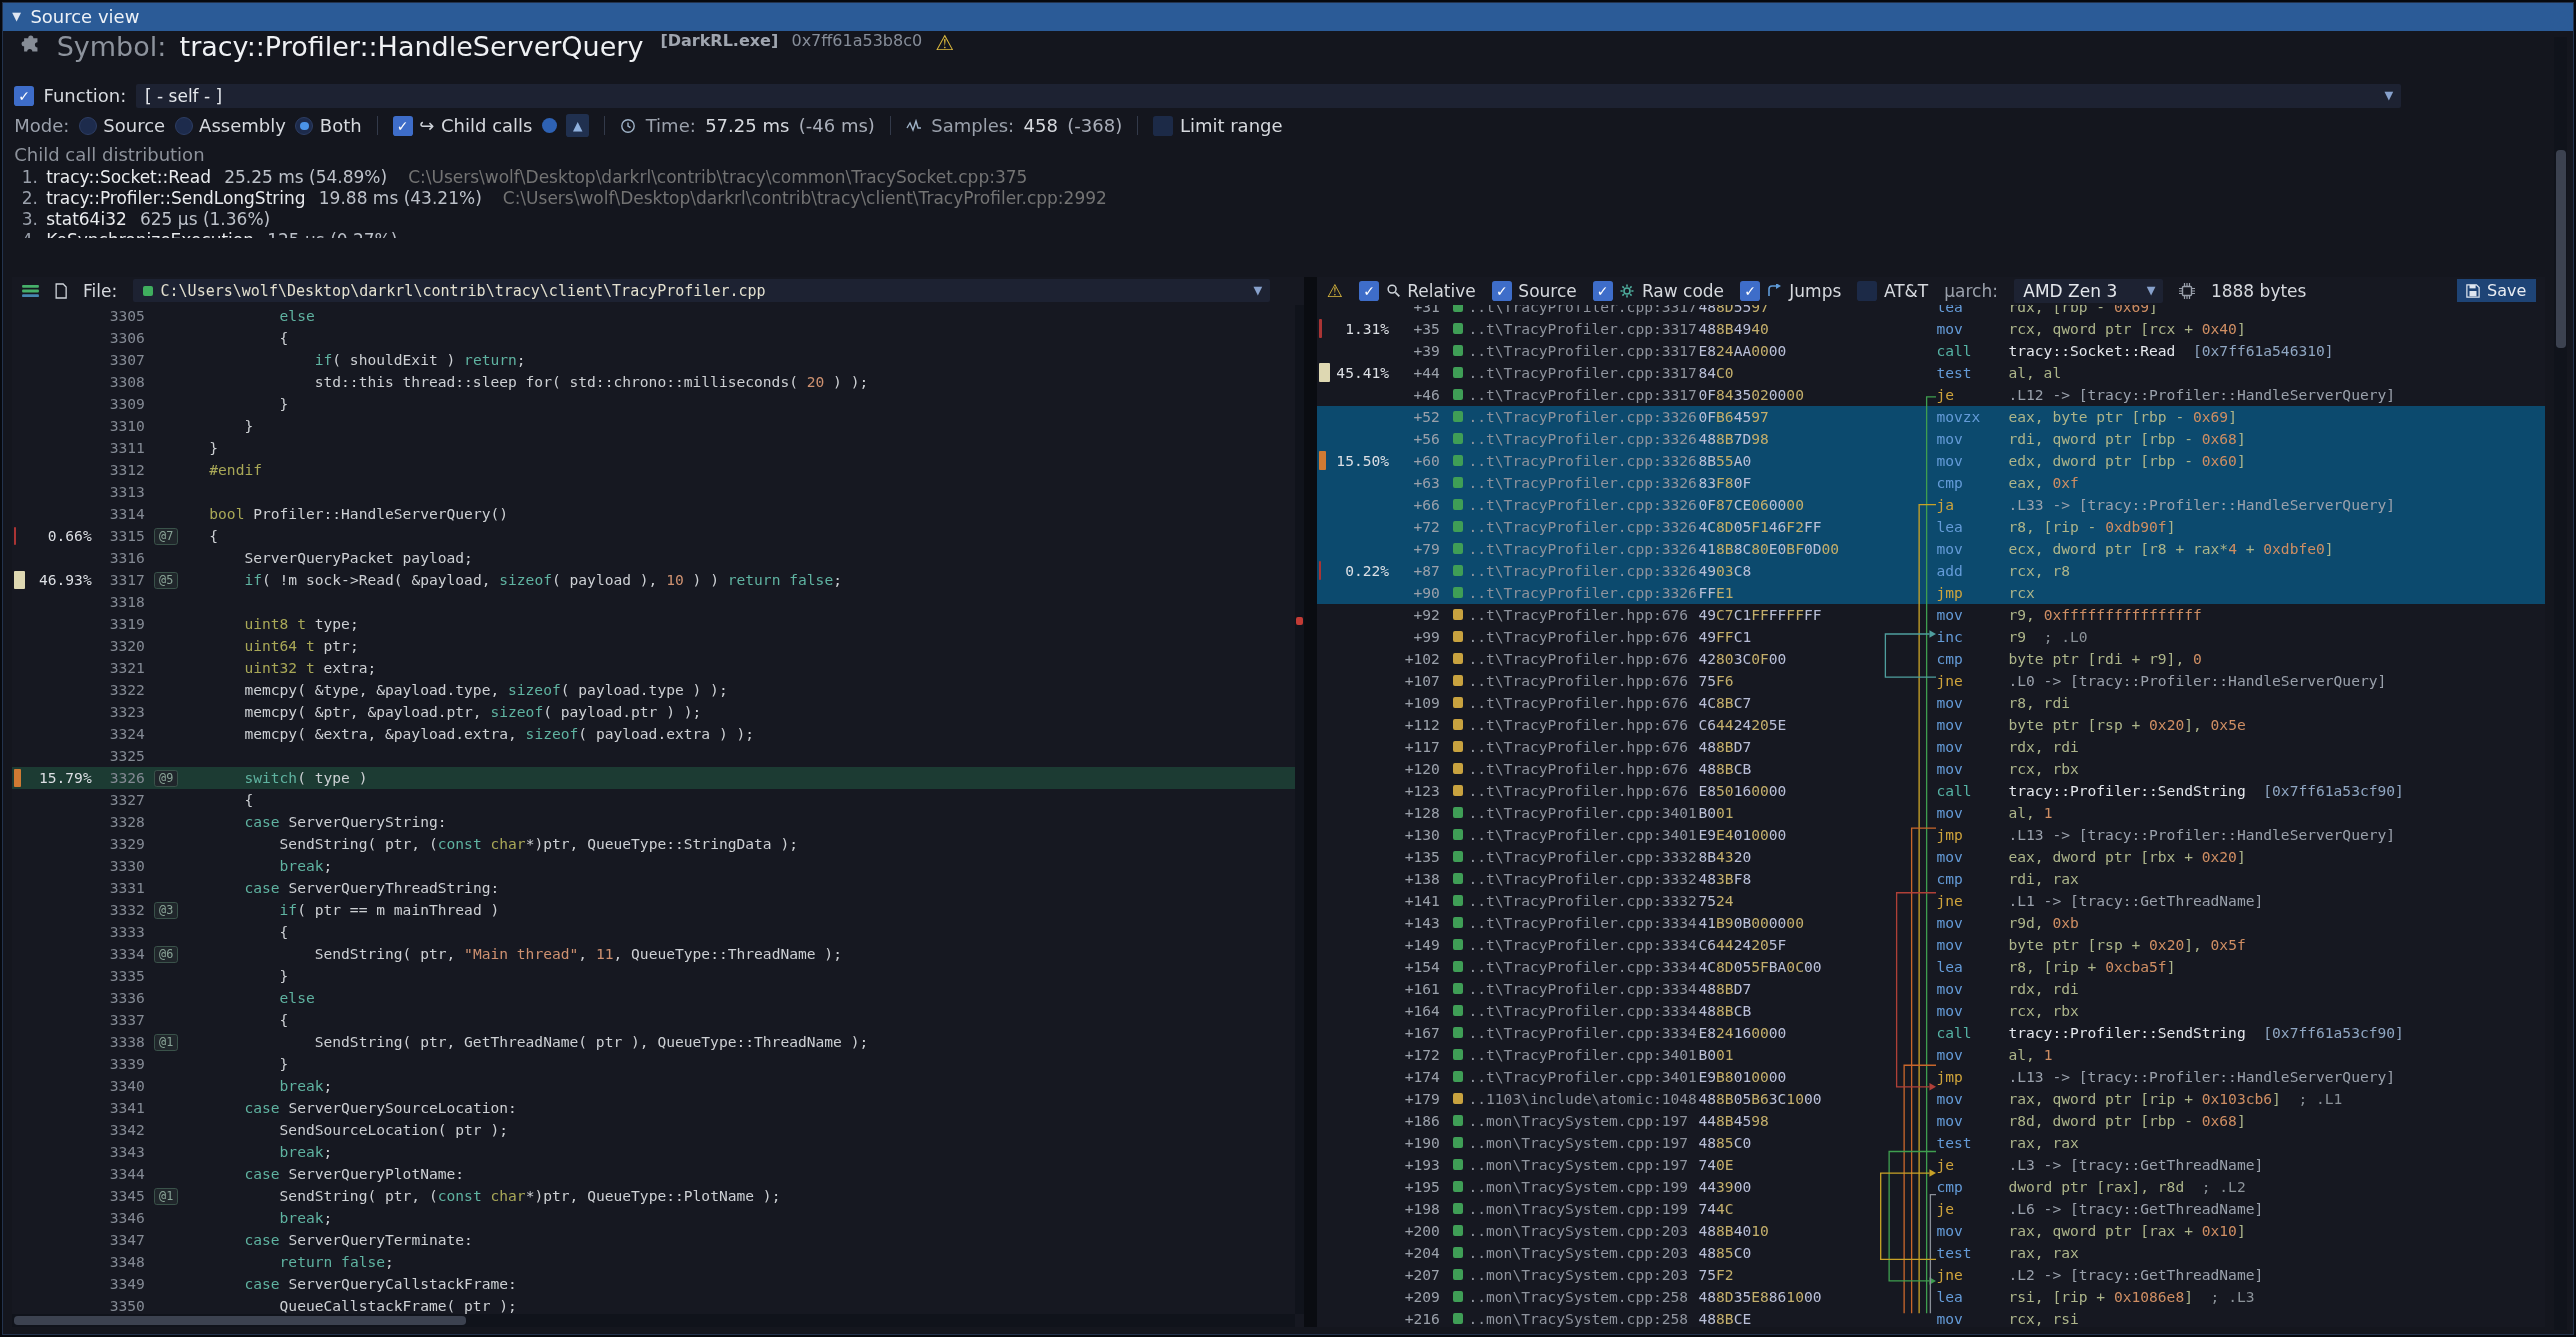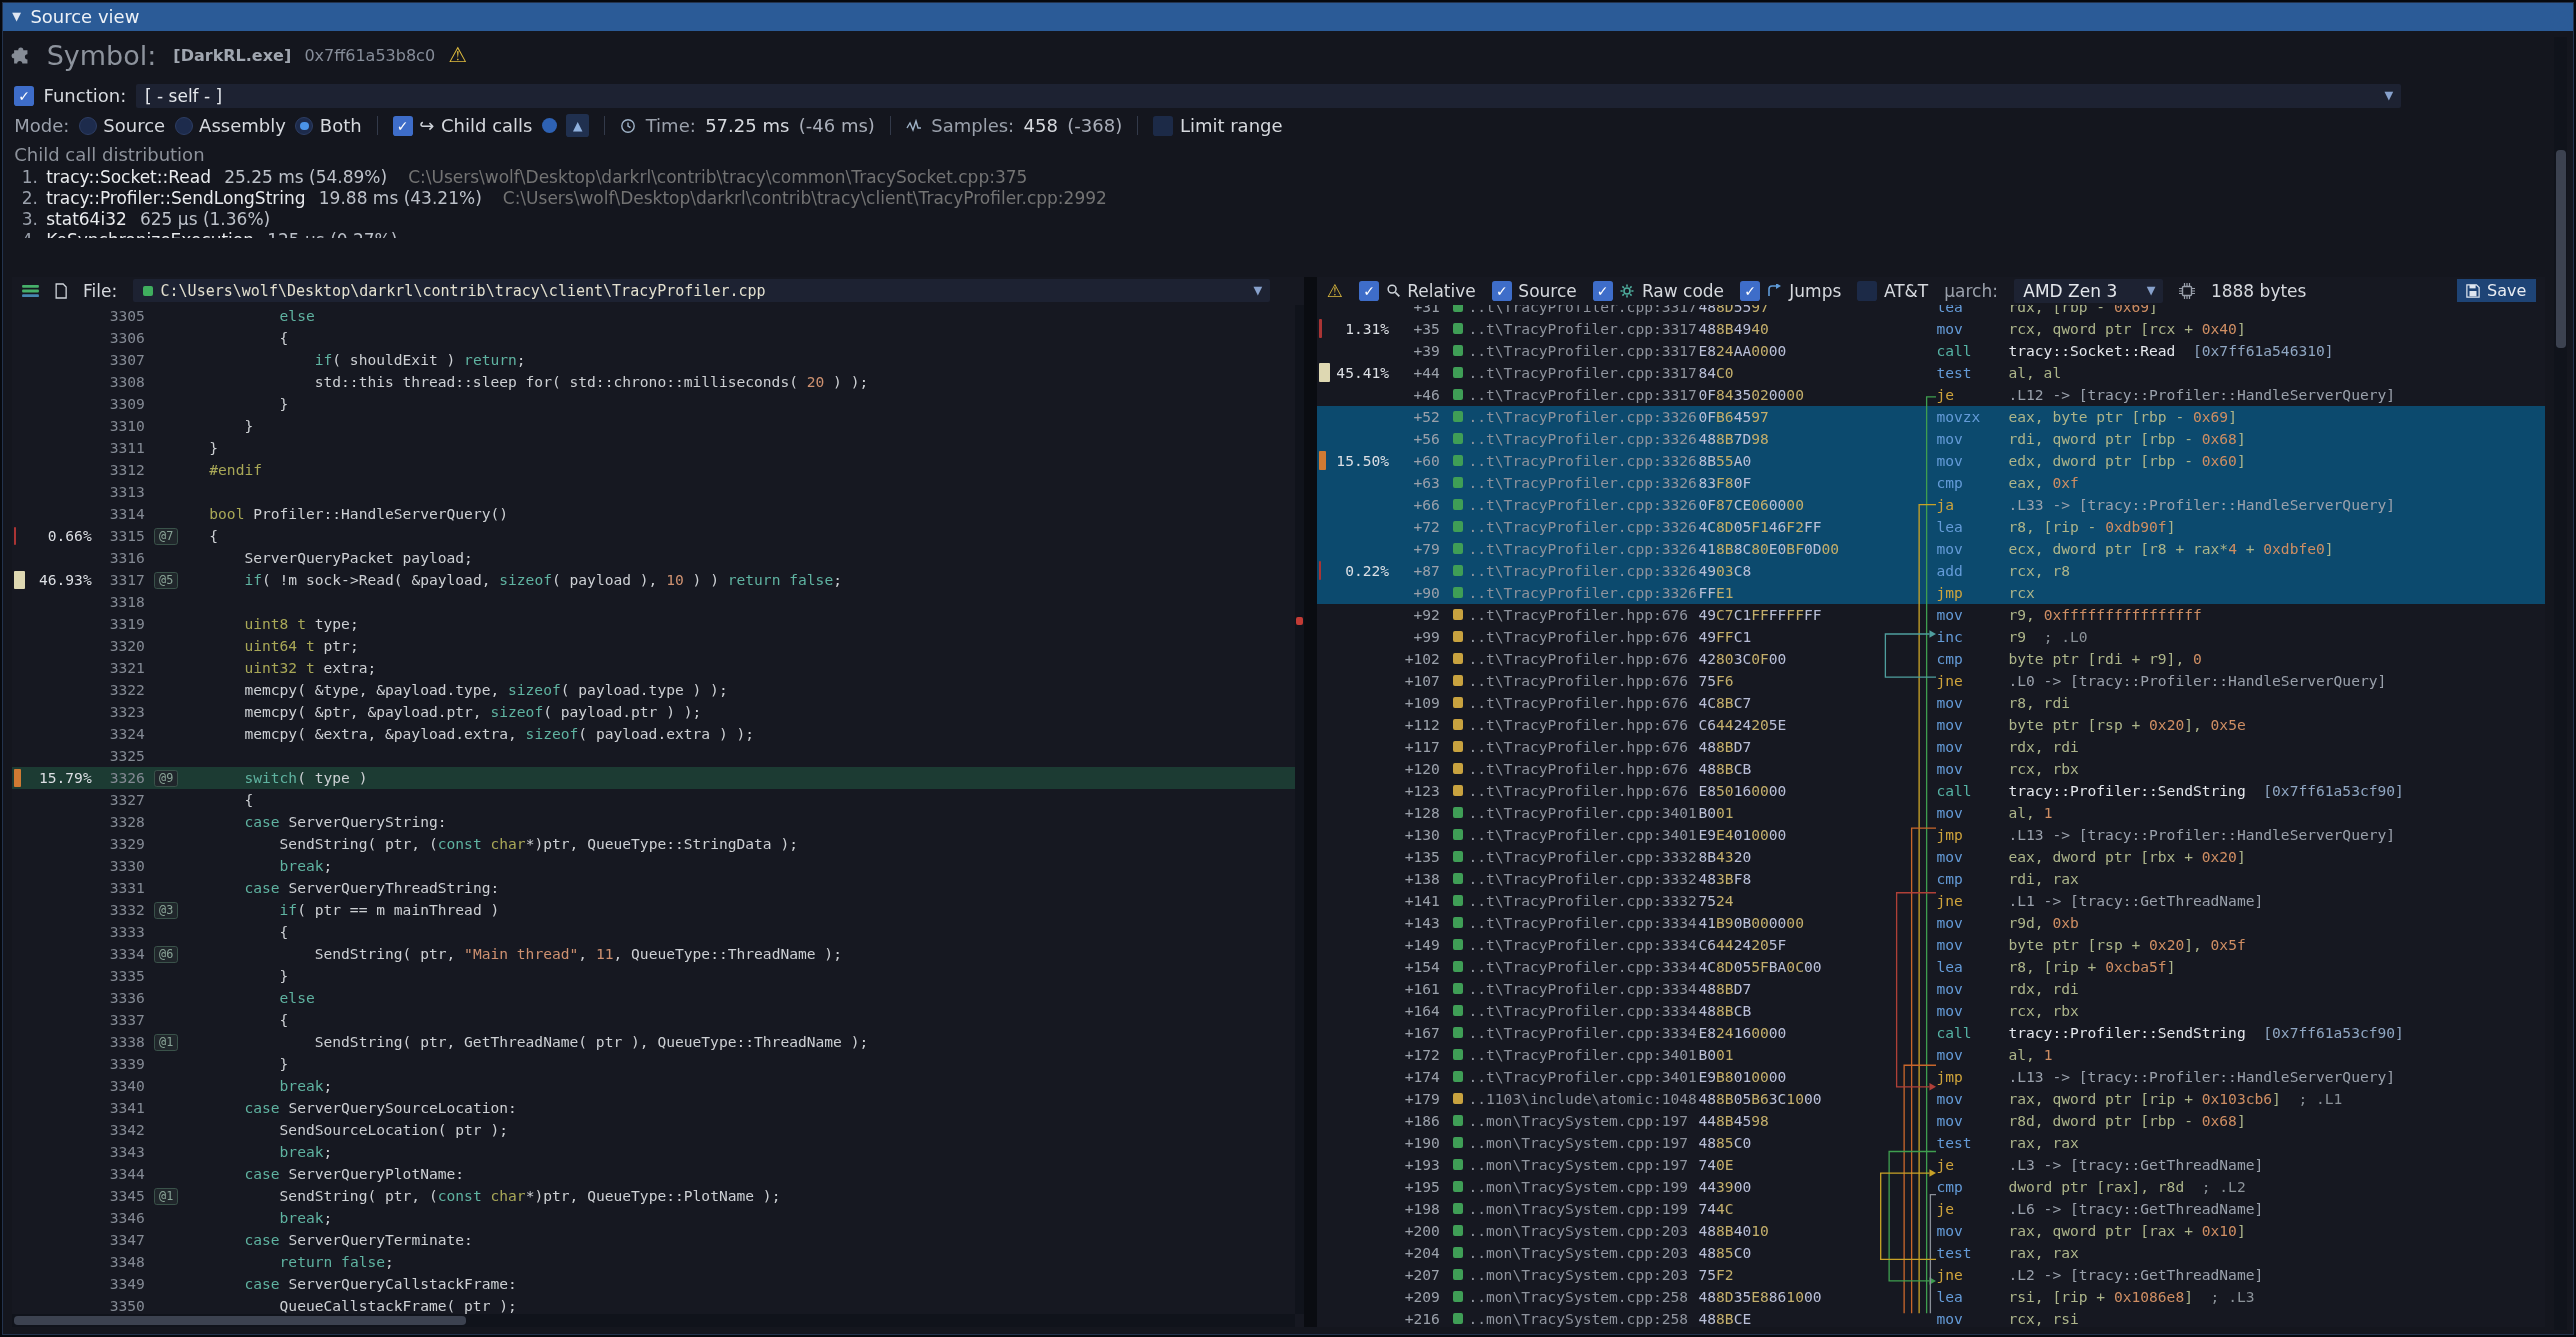--- a/index.html
+++ b/index.html
@@ -6,21 +6,21 @@
   html,body{width:2576px;height:1338px;background:#07090e;overflow:hidden;
     font-family:"DejaVu Sans",sans-serif;color:#d6d9de}
   .window{position:absolute;inset:1.9px;background:#14161e;border:0.9px solid #23334d}
 
   
   .titlebar{height:28px;background:#2b5b97;display:flex;align-items:center;padding:0 9.4px;gap:9.4px;
     color:#eef2f7;font-size:18px}
   .tri{font-size:11.3px;color:#dfe7f2}
 
   
-  .symrow{height:49px;display:flex;align-items:center;gap:13.2px;padding:0 6px}
+  .symrow{height:49px;display:flex;gap:13.2px;padding:0 16px}
   .symlabel{font-size:27px;color:#8d939d}
   .symname{font-size:27px;color:#eff1f4}
   .symmod{font-size:16px;color:#a0a6b0;font-weight:bold;margin-left:3.8px}
   .symaddr{font-size:16px;color:#868d99}
   .warn{color:#ddba3e;font-size:21px}
   .warn.small{font-size:18px}
 
   
   .fnrow{height:32px;display:flex;align-items:center;gap:9.4px;padding:0 11.3px;font-size:18px}
   .cb{width:20px;height:20px;border-radius:2.8px;background:#1c2a47;display:inline-flex;
@@ -123,20 +123,21 @@
   <div class="titlebar">
     <span class="tri">▼</span>
     <span>Source view</span>
   </div>
 
   <div class="symrow">
     <svg width="24.6" height="24.6" viewBox="0 0 24 24">
       <path d="M4 9h4a2.5 2.5 0 1 1 5 0h4v4a2.5 2.5 0 1 0 0 5v4h-5a2.5 2.5 0 1 0-5 0H4v-5a2.5 2.5 0 1 1 0-5z" fill="#868c96" transform="translate(1,-2)"></path>
     </svg>
     <span class="symlabel">Symbol:</span>
+    <span class="symname">tracy::Profiler::HandleServerQuery</span>
     <span class="symmod">[DarkRL.exe]</span>
     <span class="symaddr">0x7ff61a53b8c0</span>
     <span class="warn">⚠</span>
   </div>
 
   <div class="fnrow">
     <span class="cb checked"></span>
     <span>Function:</span>
     <div class="combo">
       <span>[ - self - ]</span>

